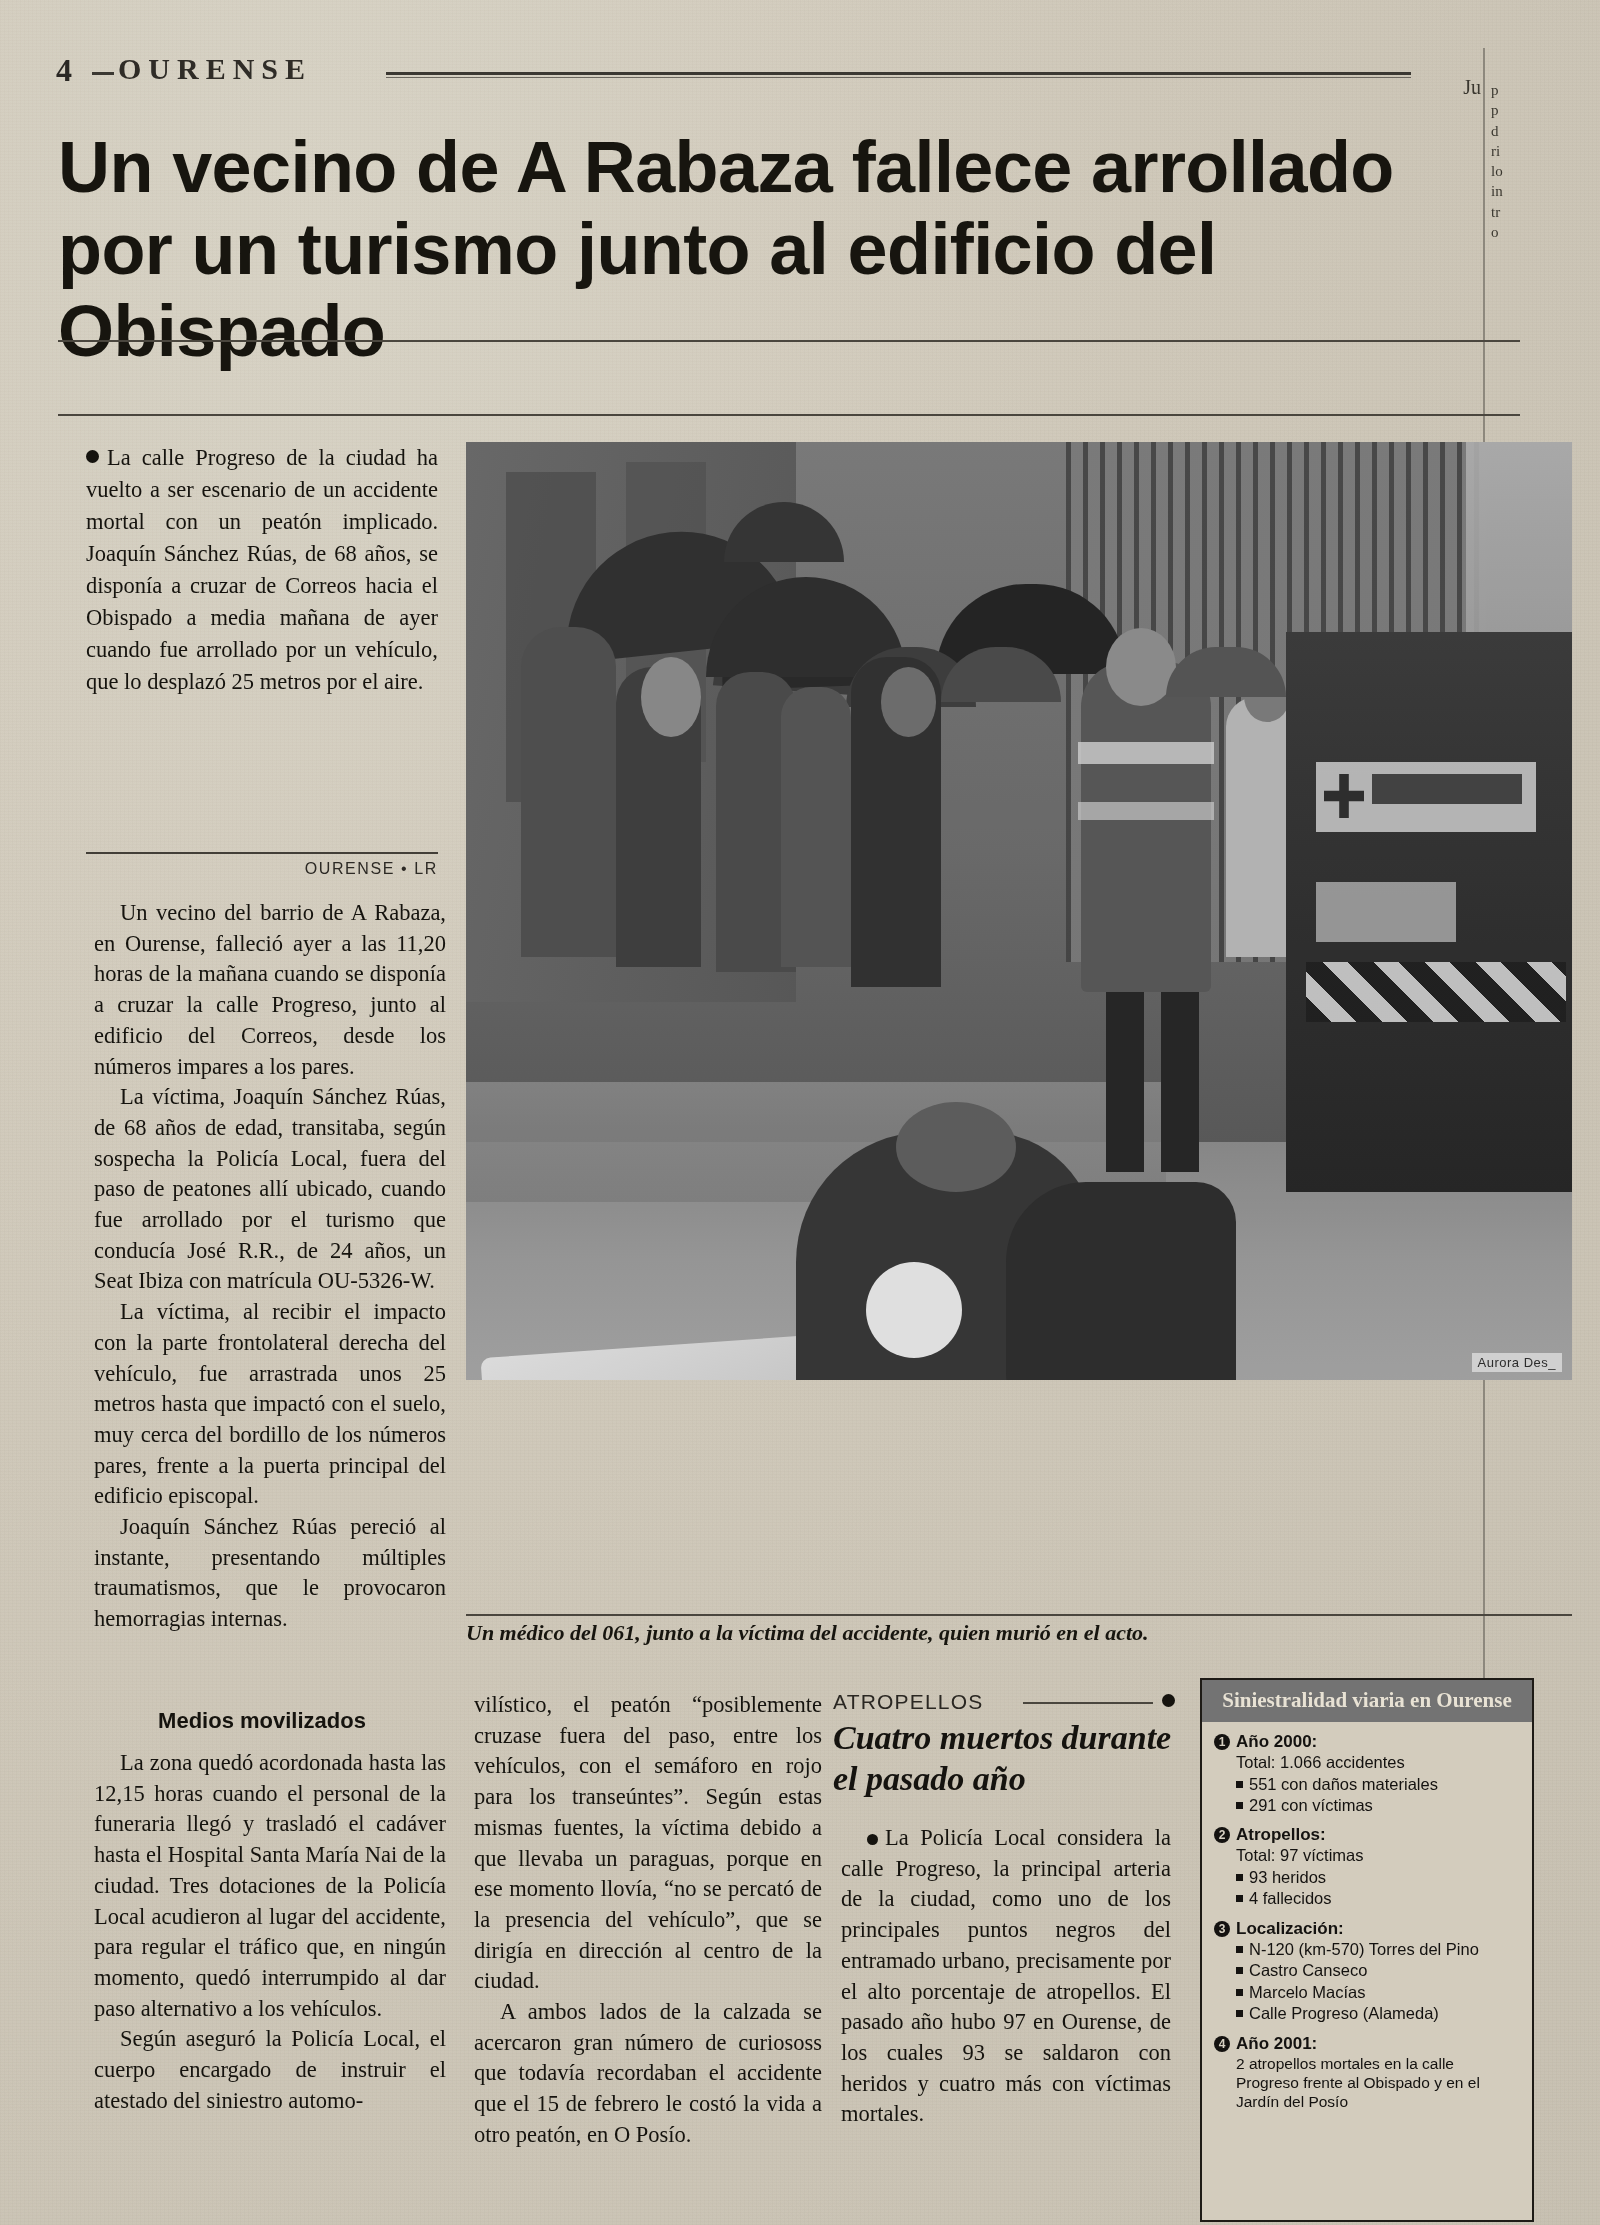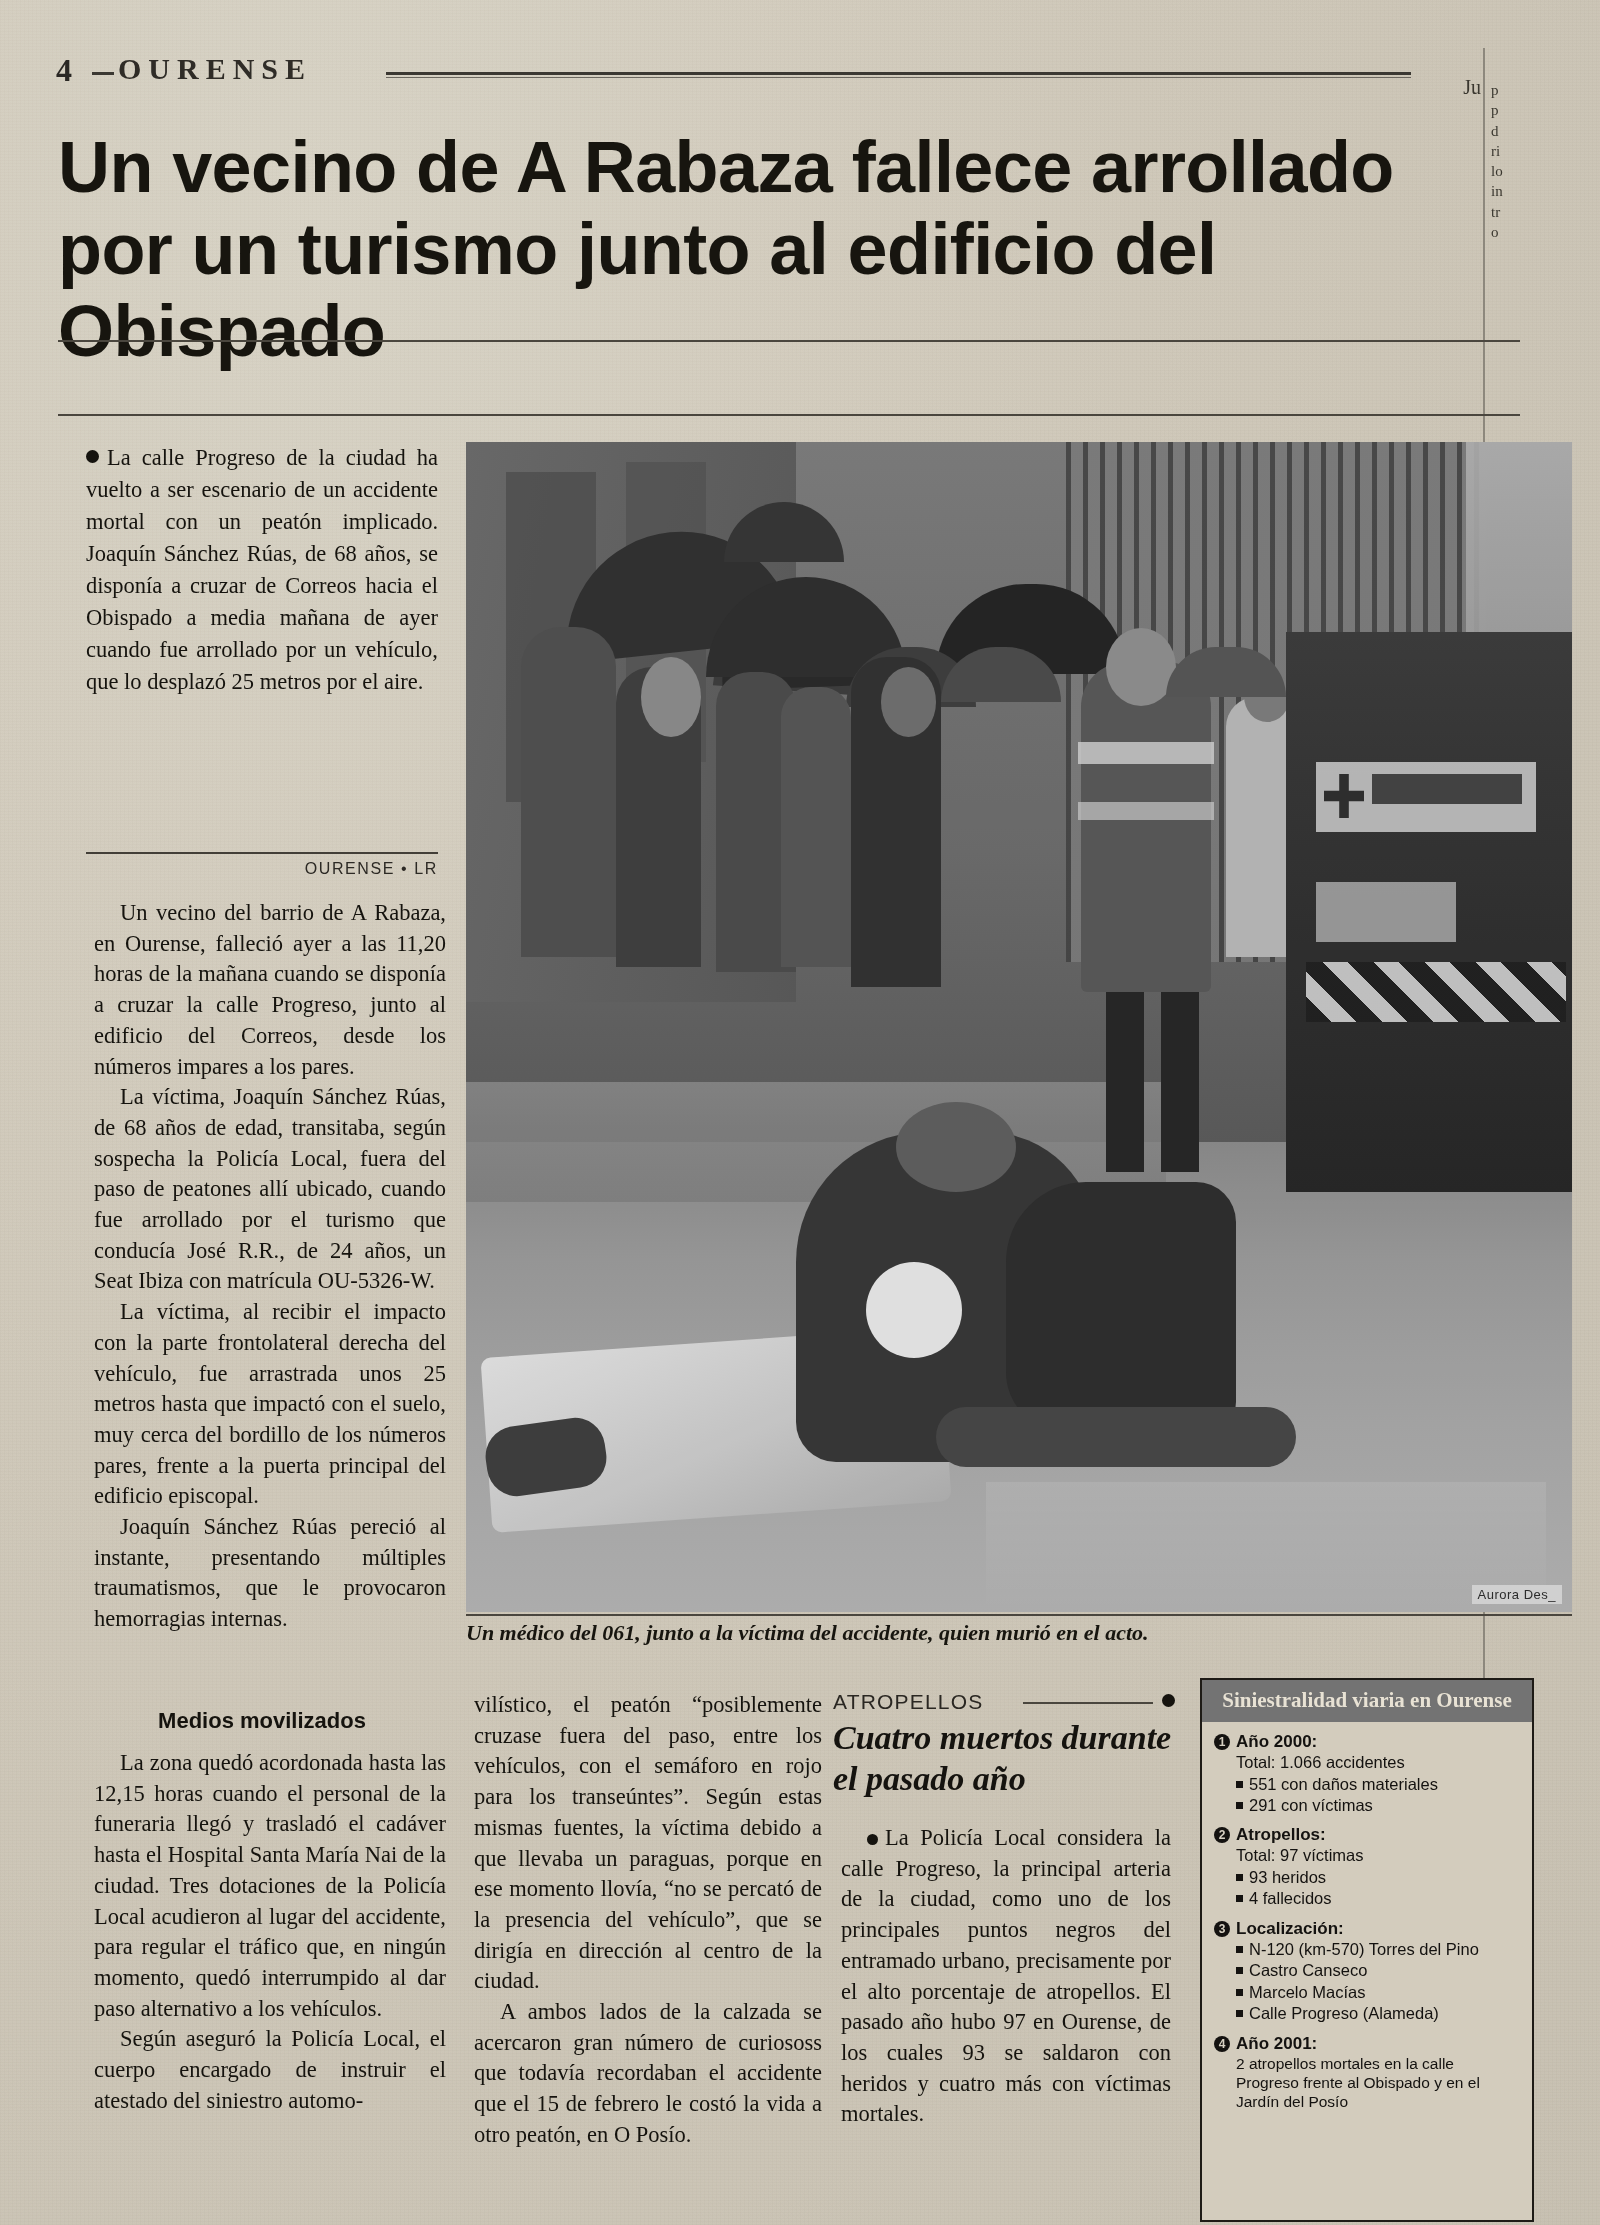--- a/index.html
+++ b/index.html
@@ -115,21 +115,21 @@
   .col-1{left:48px;top:880px;width:352px;}
   .subsec{
     position:absolute;left:48px;top:1690px;width:352px;
     text-align:center;font-family:"Liberation Sans", sans-serif;
     font-weight:700;font-size:22px;color:#15130e;
   }
   .col-1b{left:48px;top:1730px;width:352px;}
 
   
   .photo-wrap{
-    position:absolute;left:428px;top:424px;width:1106px;height:1170px;
+    position:absolute;left:428px;top:424px;width:1106px;height:938px;
     background:#5d5a52;
     overflow:hidden;
     filter:grayscale(100%) contrast(0.95);
   }
   .ph{position:absolute;}
   .photo-caption{
     position:absolute;left:428px;top:1602px;width:1106px;
     font-style:italic;font-weight:700;font-size:22px;color:#17150f;
   }
   .cap-rule{

